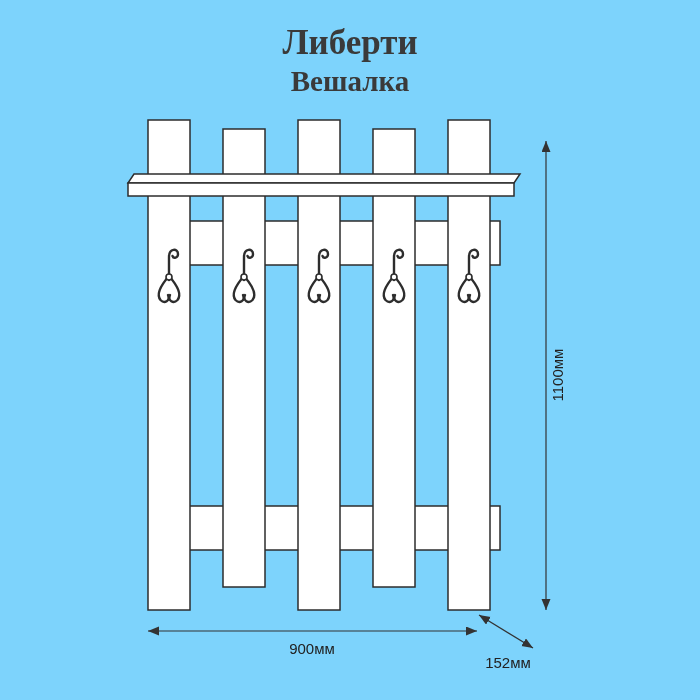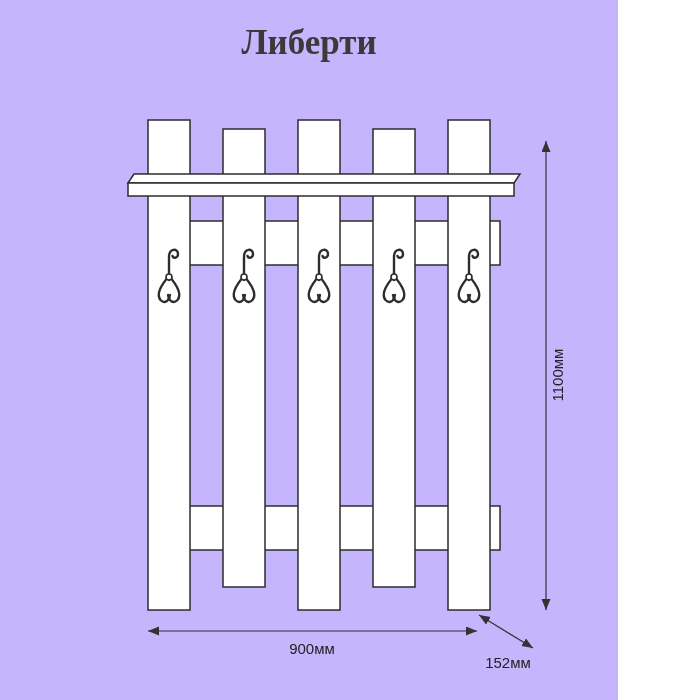--- a/index.html
+++ b/index.html
@@ -1,20 +1,20 @@
 <!DOCTYPE html>
 <html><head>
 <meta charset="utf-8">
 <style>
   html, body { margin: 0; padding: 0; background: #ffffff; }
   .canvas {
     position: relative;
-    width: 618px;
+    width: 700px;
     height: 700px;
-    background: #c4b5fd;
+    background: #7dd3fc;
     overflow: hidden;
   }
   .title-block {
     position: absolute;
     top: 24px;
     left: 0;
     width: 100%;
     text-align: center;
     color: #3a3a3a;
     font-family: "Liberation Serif", "DejaVu Serif", serif;
@@ -45,20 +45,21 @@
     fill: #222222;
   }
 </style>
 </head>
 <body>
 
 <div class="canvas">
 
   <div class="title-block">
     <div class="title-main">Либерти</div>
+    <div class="title-sub">Вешалка</div>
   </div>
 
   <svg class="drawing" viewBox="0 0 700 700">
     <defs>
       <marker id="arr" markerUnits="userSpaceOnUse" markerWidth="12" markerHeight="10" refX="11" refY="4.5" orient="auto-start-reverse">
         <path d="M0,0 L11,4.5 L0,9 Z" fill="#333333"></path>
       </marker>
 
       <g id="hookShape">
         <path class="hook-stroke" d="M 0 34 C 0 24 0 14 0 11 C 0 2 9 2 9 8 C 9 12 4.5 13 3.5 10"></path>

